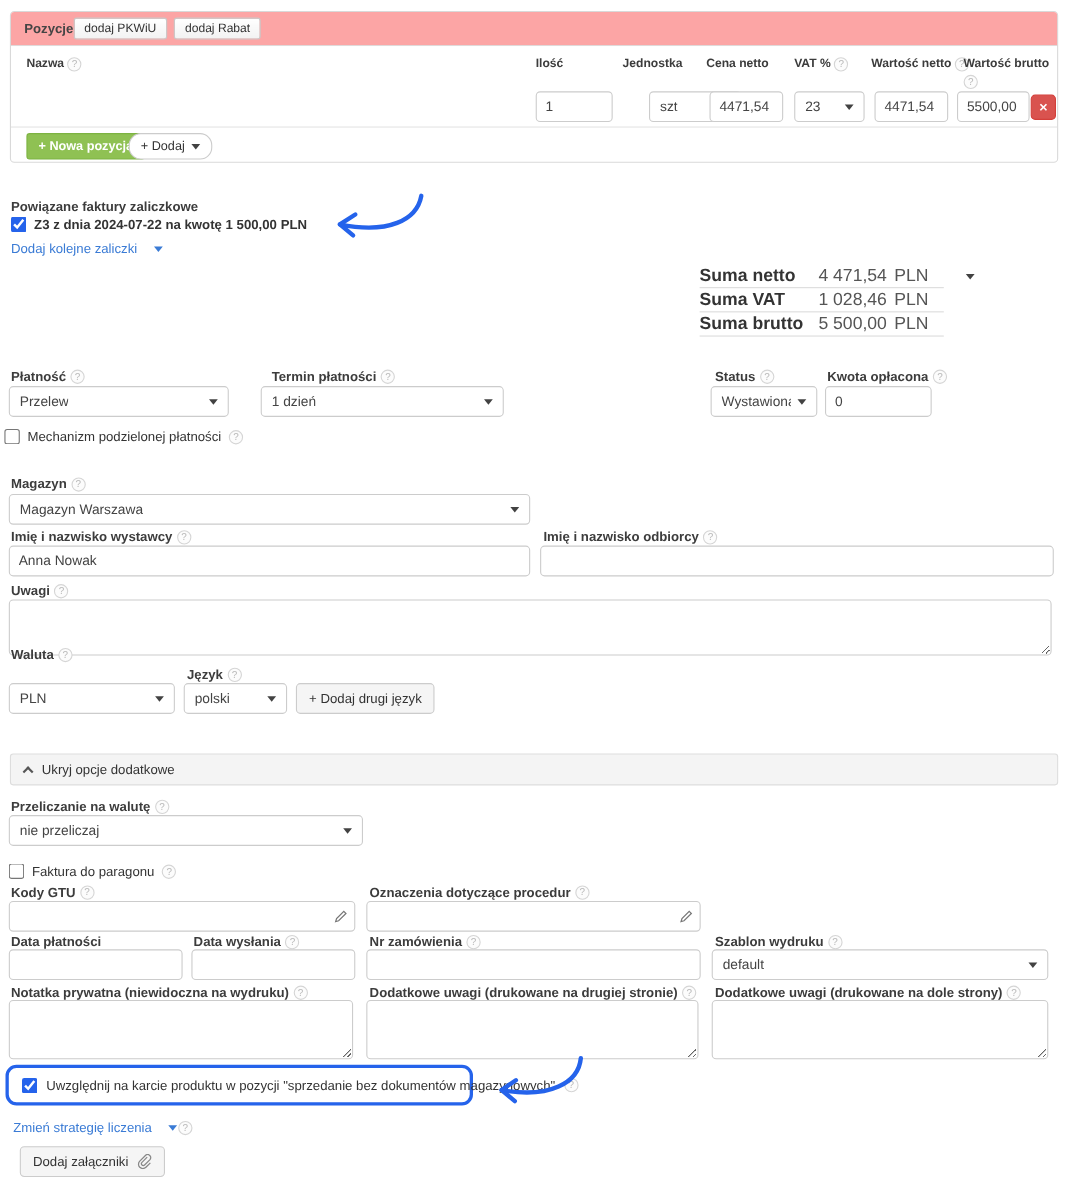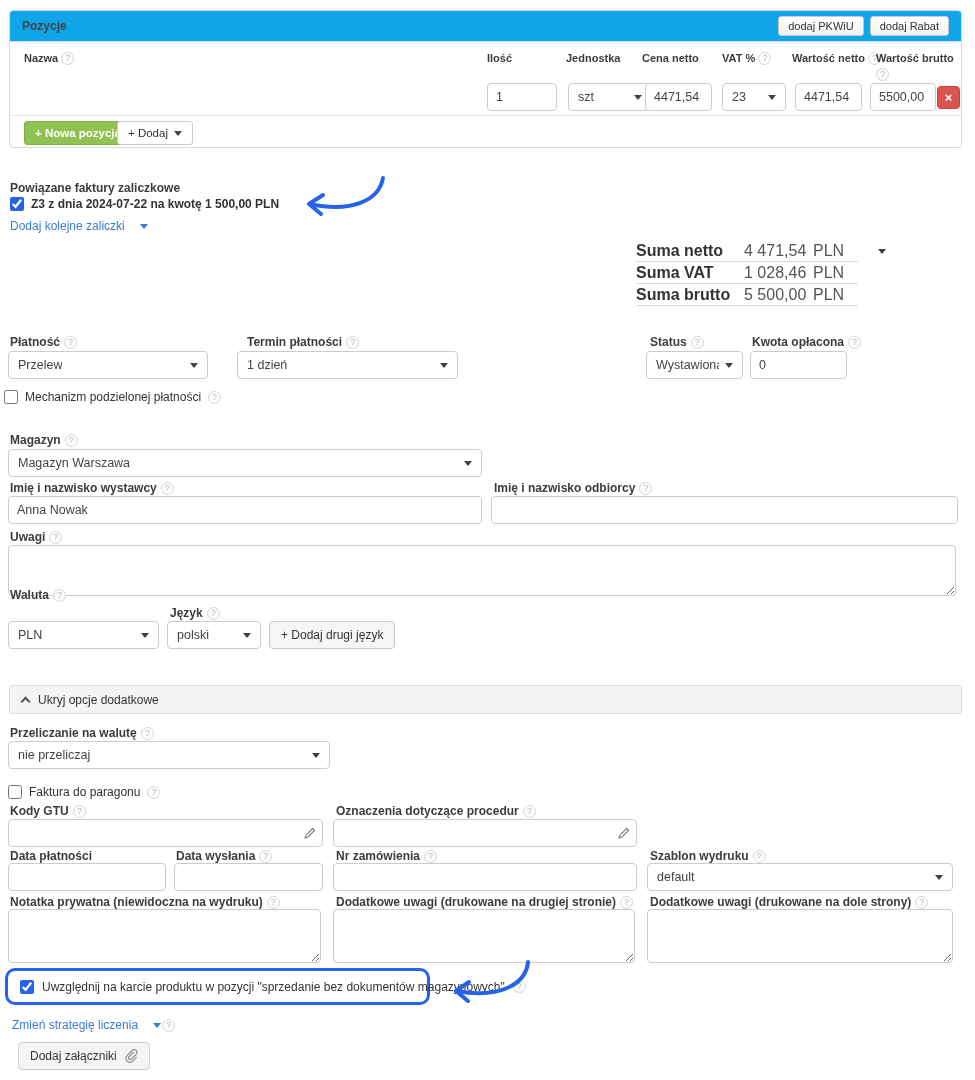--- a/index.html
+++ b/index.html
@@ -1,20 +1,20 @@
 <!DOCTYPE html>
 <html><head>
 <meta charset="utf-8">
 <style>
 *{box-sizing:border-box;margin:0;padding:0}
 html,body{width:975px;height:1080px}
 body{position:relative;background:#fff;font-family:"Liberation Sans","DejaVu Sans",sans-serif;color:#333;overflow:hidden}
 .abs{position:absolute}
 .panel{position:absolute;border:1px solid #d9d9d9;border-radius:4px;background:#fff}
-.panel-h{height:31px;background:#0ea5e9;border-bottom:1px solid #ddd;border-radius:3px 3px 0 0;display:flex;align-items:center;justify-content:space-between;padding:0 12px}
+.panel-h{height:31px;background:#fca5a5;border-bottom:1px solid #ddd;border-radius:3px 3px 0 0;display:flex;align-items:center;padding:0 12px}
 .panel-title{font-weight:bold;font-size:12px;color:#444}
 .h-btns{display:flex;gap:6px}
 .btn-s{padding:3px 9px;border:1px solid #c9c9c9;border-radius:3px;background:linear-gradient(#fff,#f2f2f2);font-size:11px;color:#333;font-family:inherit;cursor:pointer}
 .col-lbl{position:absolute;font-size:11px;font-weight:bold;color:#3c3c3c;display:inline-flex;align-items:center;gap:3px;line-height:1.3}
 .lbl{position:absolute;font-size:12px;font-weight:bold;color:#3c3c3c;display:inline-flex;align-items:center;gap:4px;white-space:nowrap}
 .help{display:inline-block;width:13px;height:13px;border:1px solid #d5d5d5;border-radius:50%;background:#fcfcfc;color:#b9b9b9;font-size:9px;line-height:11px;text-align:center;font-style:normal;font-weight:normal;flex:0 0 auto}
 .help::before{content:"?"}
 .inp{position:absolute;height:28px;border:1px solid #ccc;border-radius:4px;padding:0 8px;font-family:inherit;font-size:12.5px;color:#444;background:#fff;outline:none}
 .sel{position:absolute;height:28px;border:1px solid #ccc;border-radius:4px;background:#fff;display:flex;align-items:center;justify-content:space-between;gap:6px;padding:0 9px;font-size:12.5px;color:#444;cursor:default}
 .sel-t{overflow:hidden;white-space:nowrap}
@@ -24,21 +24,21 @@
 .chk input{width:14px;height:14px;accent-color:#2563eb;margin:0;flex:0 0 auto}
 .bold{font-weight:bold}
 .link{position:absolute;display:inline-flex;align-items:center;gap:15px;font-size:12px;color:#3a7bd5;cursor:pointer;white-space:nowrap}
 .link .chev{border-top-color:#3a7bd5}
 .sum{position:absolute}
 .sum-row{display:flex;align-items:center;height:22px;border-bottom:1px solid #dcdcdc;font-size:16px}
 .sum-l{width:108px;font-weight:bold;color:#333}
 .sum-v{width:69px;color:#555}
 .sum-c{color:#555}
 .btn-green{position:absolute;background:#8fc153;border:1px solid #7db342;border-radius:3px;color:#fff;font-weight:bold;font-size:11.5px;padding:5px 10px;font-family:inherit;cursor:pointer}
-.btn-white{position:absolute;background:#fff;border:1px solid #ccc;border-radius:3px;font-size:11.5px;color:#333;padding:5px 10px;display:inline-flex;align-items:center;gap:6px;font-family:inherit;cursor:pointer}
+.btn-white{position:absolute;background:#fff;border:1px solid #ccc;border-radius:11px;font-size:11.5px;color:#333;padding:5px 10px;display:inline-flex;align-items:center;gap:6px;font-family:inherit;cursor:pointer}
 .btn-del{position:absolute;width:23px;height:23px;background:#d9534f;border:1px solid #d43f3a;border-radius:4px;color:#fff;font-weight:bold;font-size:13px;line-height:20px;text-align:center;padding:0;font-family:inherit;cursor:pointer}
 .combo-caret{font-size:8px;color:#c4c4c4;font-style:normal}
 .hl-box{position:absolute;border:3px solid #2563eb;border-radius:10px;display:flex;align-items:center;gap:8px;padding:0 12px}
 .hl-box input{width:14px;height:14px;accent-color:#2563eb;margin:0;flex:0 0 auto}
 .hl-box .t{font-size:12px;color:#333;white-space:nowrap}
 .btn-gray{position:absolute;background:#f5f5f5;border:1px solid #ccc;border-radius:4px;font-size:12px;color:#333;padding:6px 11px;display:inline-flex;align-items:center;gap:7px;font-family:inherit;cursor:pointer}
 .opt-h{position:absolute;background:#f4f4f4;border:1px solid #ddd;border-radius:3px;display:flex;align-items:center;gap:9px;padding:0 12px;font-size:12px;color:#333;height:29px;cursor:pointer}
 .chev-up{width:7px;height:7px;border-top:2px solid #555;border-right:2px solid #555;transform:rotate(-45deg);margin-top:4px;flex:0 0 auto}
 .sep{position:absolute;border-top:1px solid #e4e4e4}
 .title-txt{position:absolute;font-size:12px;font-weight:bold;color:#3c3c3c;white-space:nowrap}
@@ -78,21 +78,21 @@
   <span class="col-lbl" style="left:782px;top:40px">
       <span>Wartość netto</span>
       <i class="help"></i>
     </span>
   <span class="col-lbl" style="left:866px;top:40px;width:80px;flex-wrap:wrap">
       <span>Wartość brutto</span>
       <i class="help"></i>
     </span>
 
   <input class="inp" style="left: 477px; top: 72px; width: 70px;" value="1">
-  <div class="sel" style="left:558px;top:72px;width:84px">
+  <div class="sel" style="left:580px;top:72px;width:84px">
     <span class="sel-t">szt</span>
     <i class="chev"></i>
   </div>
   <input class="inp" style="left: 635px; top: 72px; width: 67px;" value="4471,54">
   <div class="sel" style="left:712px;top:72px;width:64px">
     <span class="sel-t">23</span>
     <i class="chev"></i>
   </div>
   <input class="inp" style="left: 785px; top: 72px; width: 67px;" value="4471,54">
   <input class="inp" style="left: 860px; top: 72px; width: 66px;" value="5500,00">

